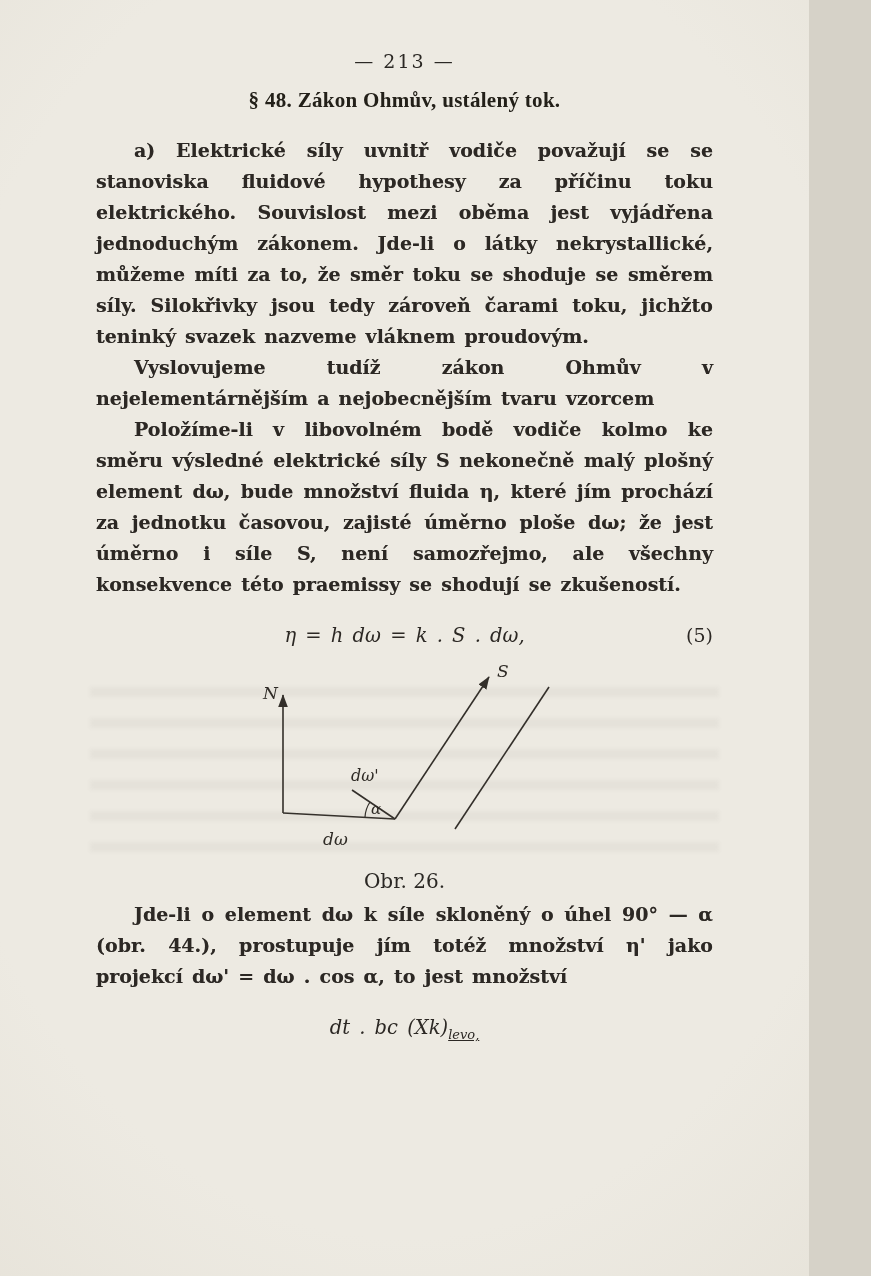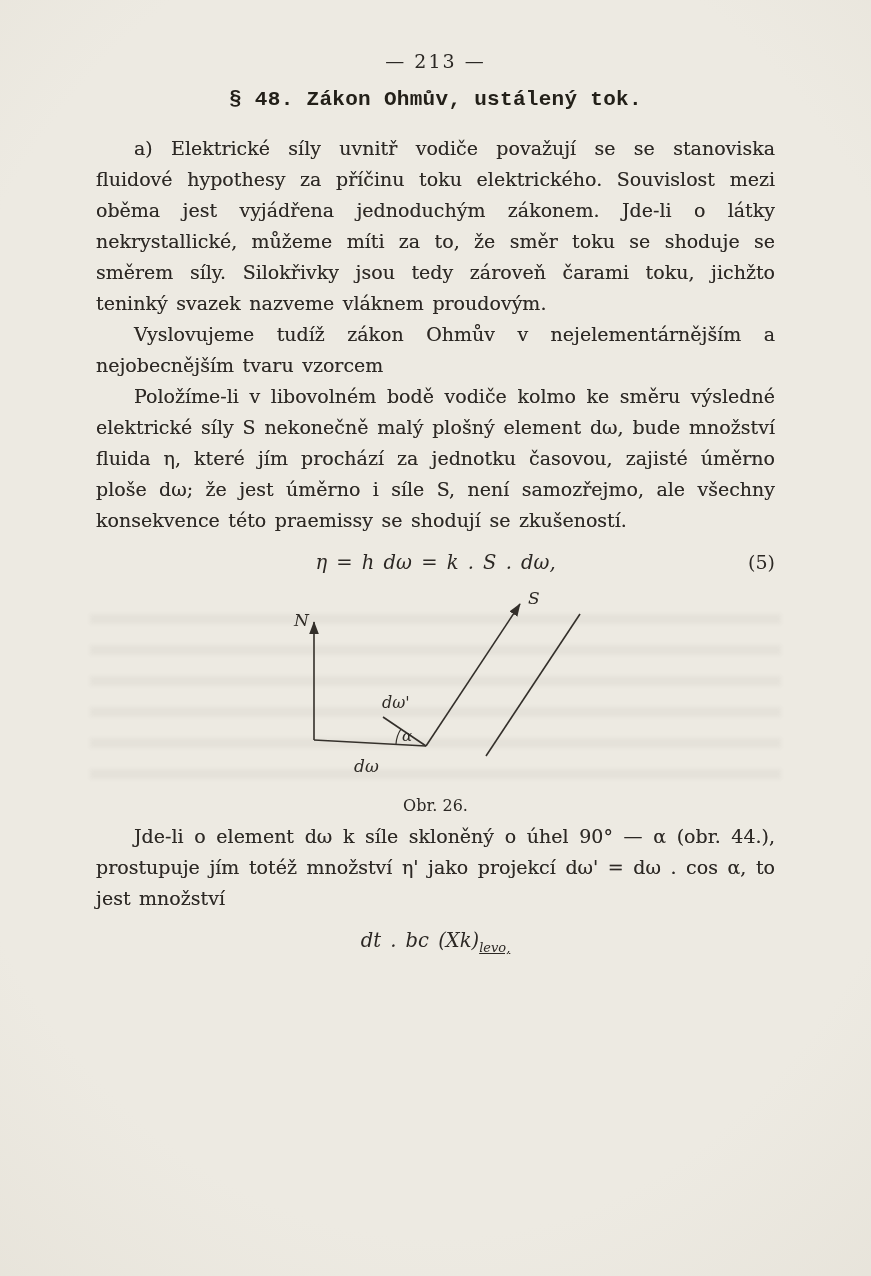--- a/index.html
+++ b/index.html
@@ -3,52 +3,52 @@
 <meta charset="utf-8">
 <style>
   * { margin:0; padding:0; box-sizing:border-box; }
   html, body { width:871px; height:1276px; }
   body {
     font-family:"DejaVu Serif","Liberation Serif",serif;
     background:#d6d2c8;
   }
   .page {
     position:relative;
-    width:871px; height:1276px;
+    width:809px; height:1276px;
     overflow:hidden;
     color:#2c2824;
     background:radial-gradient(ellipse 115% 100% at 50% 45%, #edeae2 52%, #e5e1d7 80%, #cfcabd 100%);
     padding:50px 96px 0 96px;
   }
   .page-number {
     text-align:center; font-size:19px; letter-spacing:2px;
     margin-bottom:16px; color:#2b2824;
   }
   .heading {
     text-align:center;
-    font-family:Liberation Mono, monospace;
+    font-family:Liberation Serif, serif;
     font-weight:700; font-size:21px; letter-spacing:0.3px;
     margin-bottom:22px; color:#232019;
   }
   .para {
     font-size:19px; line-height:31px; text-align:justify;
     word-spacing:2.5px; color:#2c2824;
     text-shadow:0 0 0.4px rgba(44,40,36,0.45);
   }
-  .para.indent { text-indent:38px; }
+  .para.indent { text-indent:38px;font-weight:bold; }
   .equation {
     position:relative; text-align:center;
     font-style:italic; font-size:19.5px; line-height:31px;
-    margin:11px 0 5px 0; word-spacing:3px;
+    margin:20px 0 5px 0; word-spacing:3px;
   }
   .equation .eq-number {
     position:absolute; right:0; top:0; font-style:normal; font-size:19px;
   }
   figure { text-align:center; margin:10px 0 6px 0; position:relative; }
-  figcaption { font-size:16px; margin-top:4px; color:#2b2824; }
+  figcaption { font-size:20px; margin-top:4px; color:#2b2824; }
   svg text {
     font-family:"DejaVu Serif","Liberation Serif",serif;
     font-style:italic; fill:#2e2a25;
   }
   .bleed {
     position:absolute; left:-6px; right:-6px; top:10px; height:190px;
     opacity:0.05; filter:blur(2px); pointer-events:none;
     background:repeating-linear-gradient(0deg, transparent 0 9px, #57524a 9px 19px, transparent 19px 31px);
   }
 </style>

